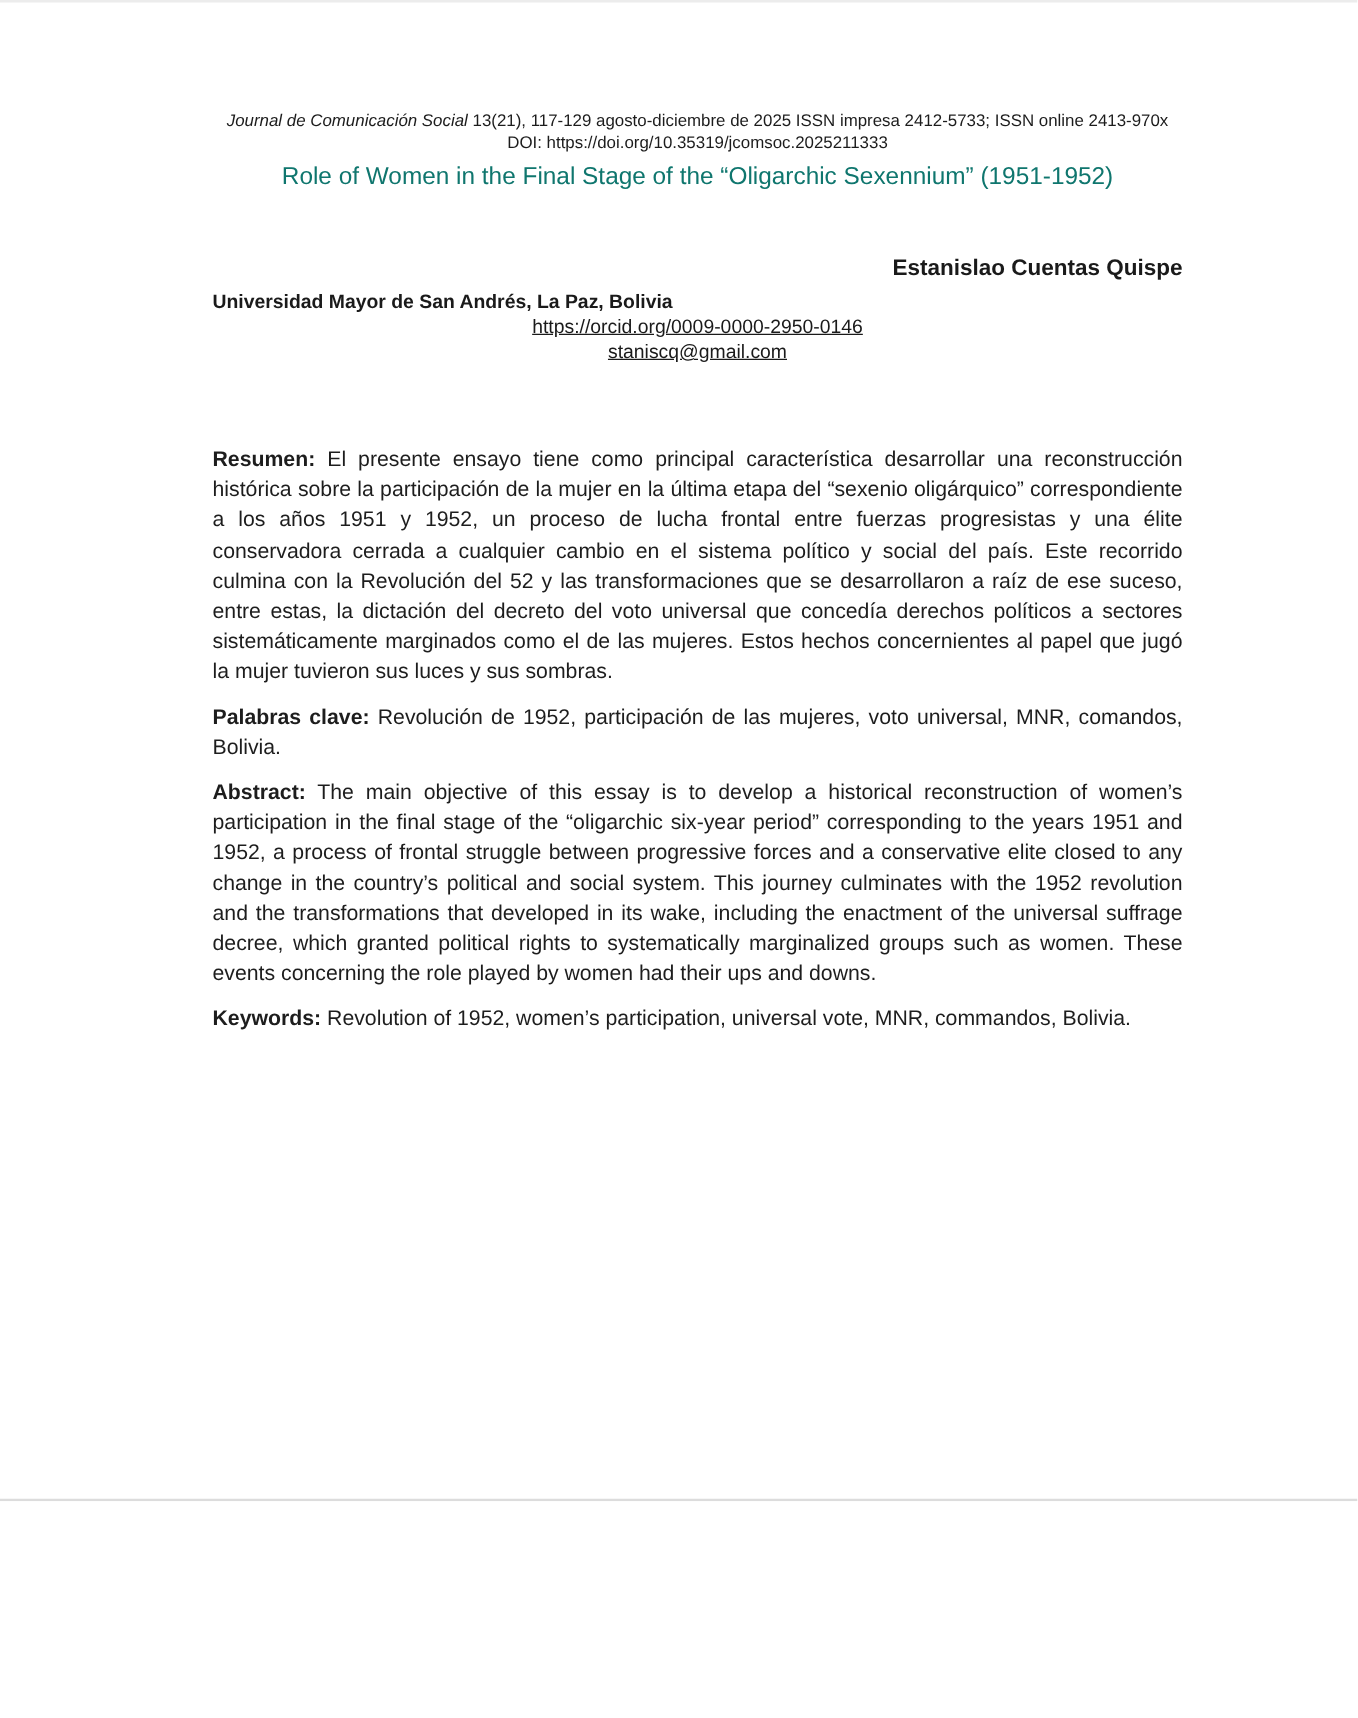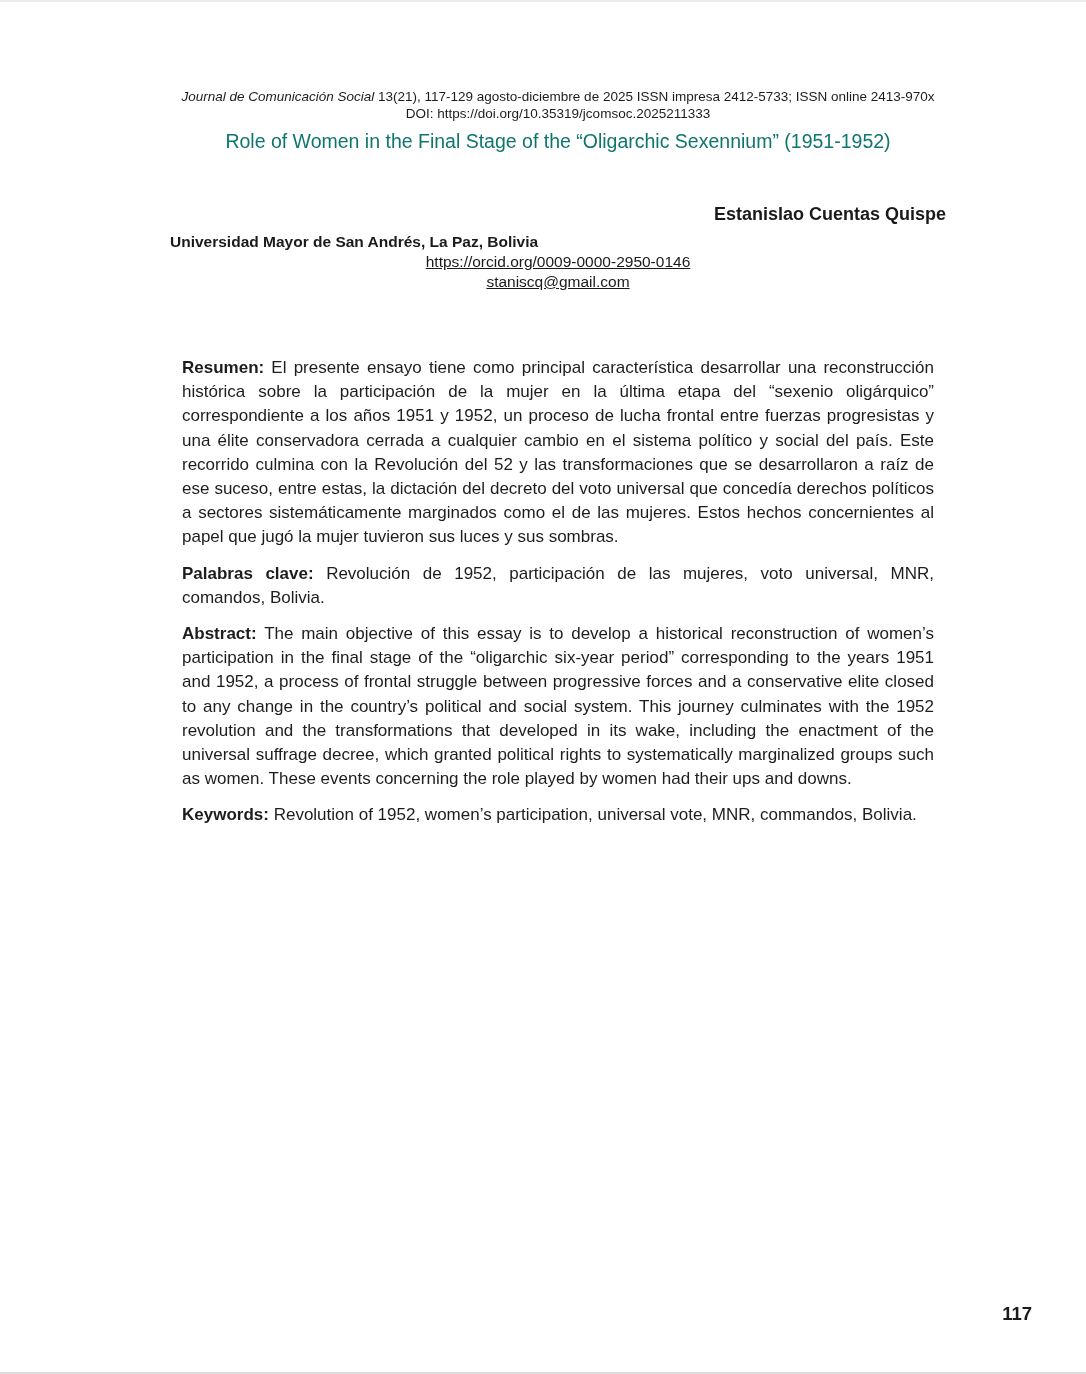--- a/index.html
+++ b/index.html
@@ -3,21 +3,21 @@
 <meta charset="utf-8">
 <style>
   html, body {
     margin: 0;
     padding: 0;
     background: #ffffff;
   }
   .page {
     position: relative;
     width: 1086px;
-    height: 1374px;
+    height: 1201px;
     margin: 0 auto;
     background: #ffffff;
     border-top: 2px solid #ececec;
     border-bottom: 2px solid #dcdcdc;
     box-sizing: border-box;
     font-family: "Liberation Sans", sans-serif;
     color: #1a1a1a;
     overflow: hidden;
   }
   .content {
@@ -67,21 +67,21 @@
     text-align: center;
     font-size: 15.5px;
     line-height: 20px;
   }
   .center-link a, .link {
     color: #1a1a1a;
     text-decoration: underline;
     cursor: pointer;
   }
   .para {
-    margin: 12px;
+    margin: 0;
     font-size: 17px;
     line-height: 24.2px;
     text-align: justify;
     color: #1d1d1d;
   }
   .para .b { font-weight: bold; }
   .resumen   { margin-top: 64px; }
   .palabras  { margin-top: 12px; }
   .abstract  { margin-top: 12px; }
   .keywords  { margin-top: 12px; }

